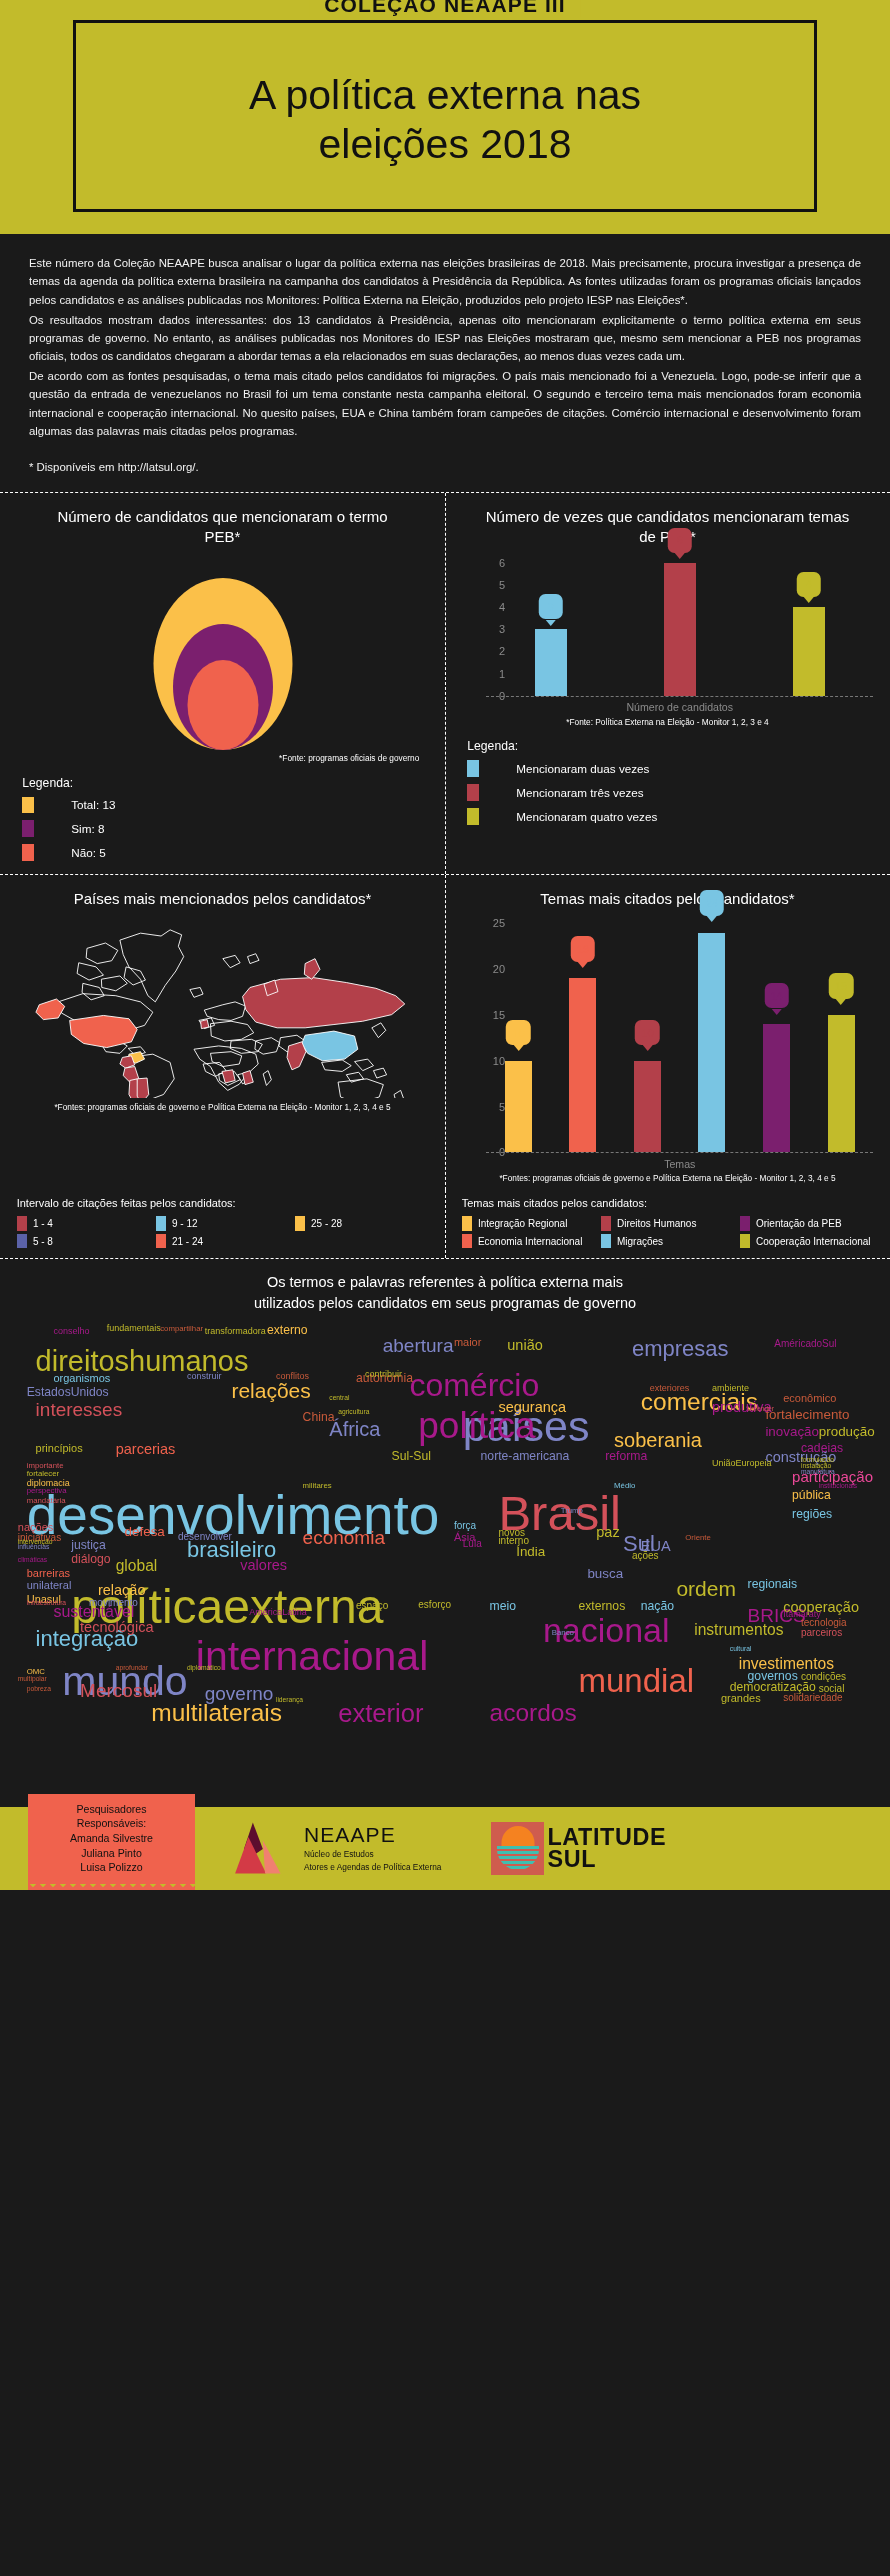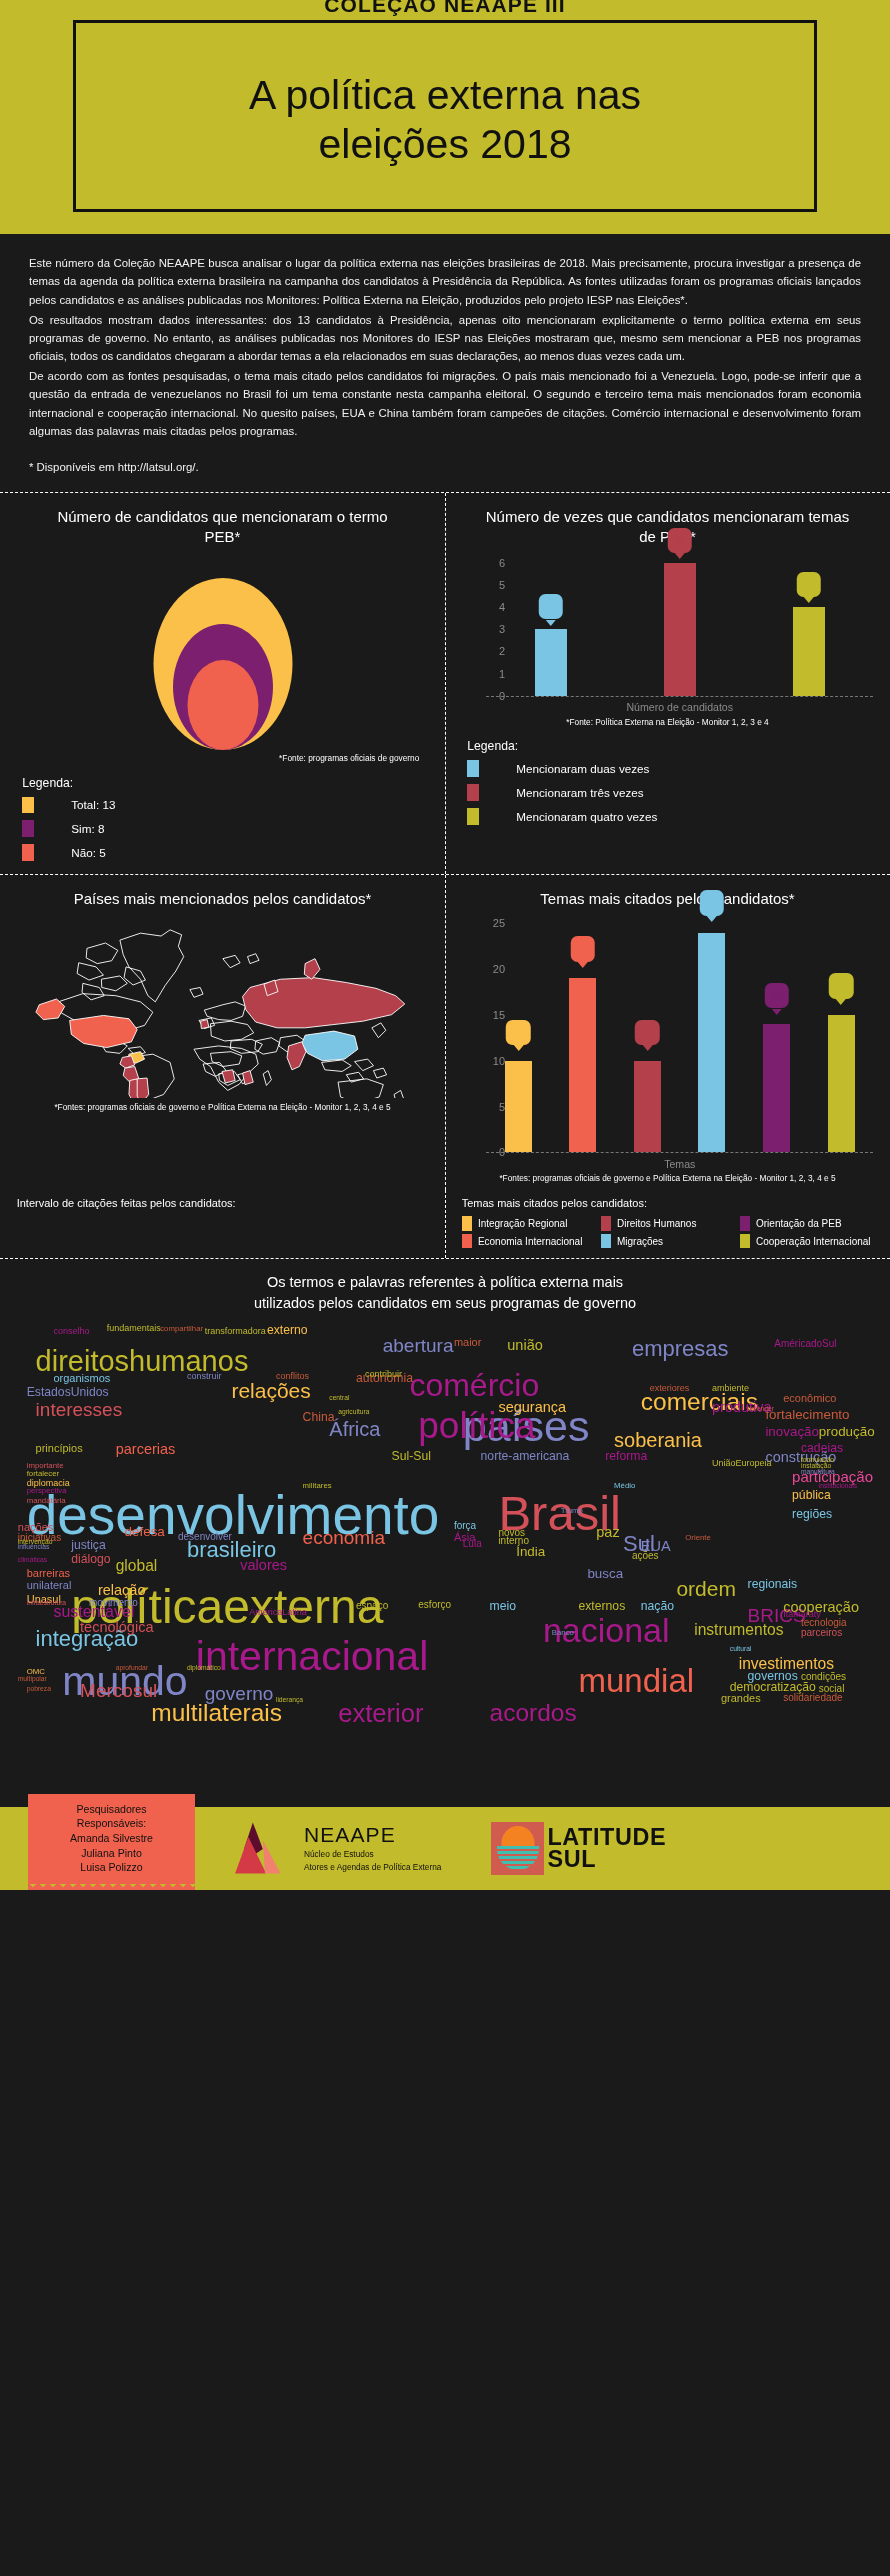--- a/index.html
+++ b/index.html
@@ -514,20 +514,43 @@
 
     </div>
   </div>
 
   <div class="quad-wrap">
     <div class="vdash"></div>
     <div class="quad-row">
 
       <div class="quad legend-strip">
         <h4>Intervalo de citações feitas pelos candidatos:</h4>
+        <div class="legend-grid">
+          <div class="lg-item">
+              <span class="lg-sw" style="background:#b3404a"></span>
+              <span class="lg-tx">1 - 4</span>
+            </div>
+          <div class="lg-item">
+              <span class="lg-sw" style="background:#79c5e3"></span>
+              <span class="lg-tx">9 - 12</span>
+            </div>
+          <div class="lg-item">
+              <span class="lg-sw" style="background:#fbc049"></span>
+              <span class="lg-tx">25 - 28</span>
+            </div>
+          <div class="lg-item">
+              <span class="lg-sw" style="background:#5b62a8"></span>
+              <span class="lg-tx">5 - 8</span>
+            </div>
+          <div class="lg-item">
+              <span class="lg-sw" style="background:#f0624d"></span>
+              <span class="lg-tx">21 - 24</span>
+            </div>
+          <div class="lg-item"></div>
+        </div>
       </div>
 
       <div class="quad legend-strip">
         <h4>Temas mais citados pelos candidatos:</h4>
         <div class="legend-grid">
           <div class="lg-item">
               <span class="lg-sw" style="background:#fbc049"></span>
               <span class="lg-tx">Integração Regional</span>
             </div>
           <div class="lg-item">

